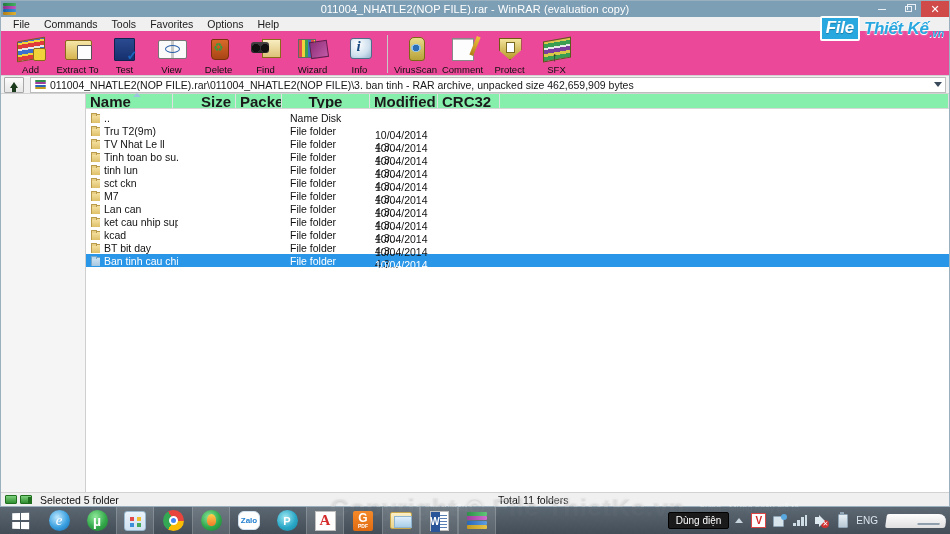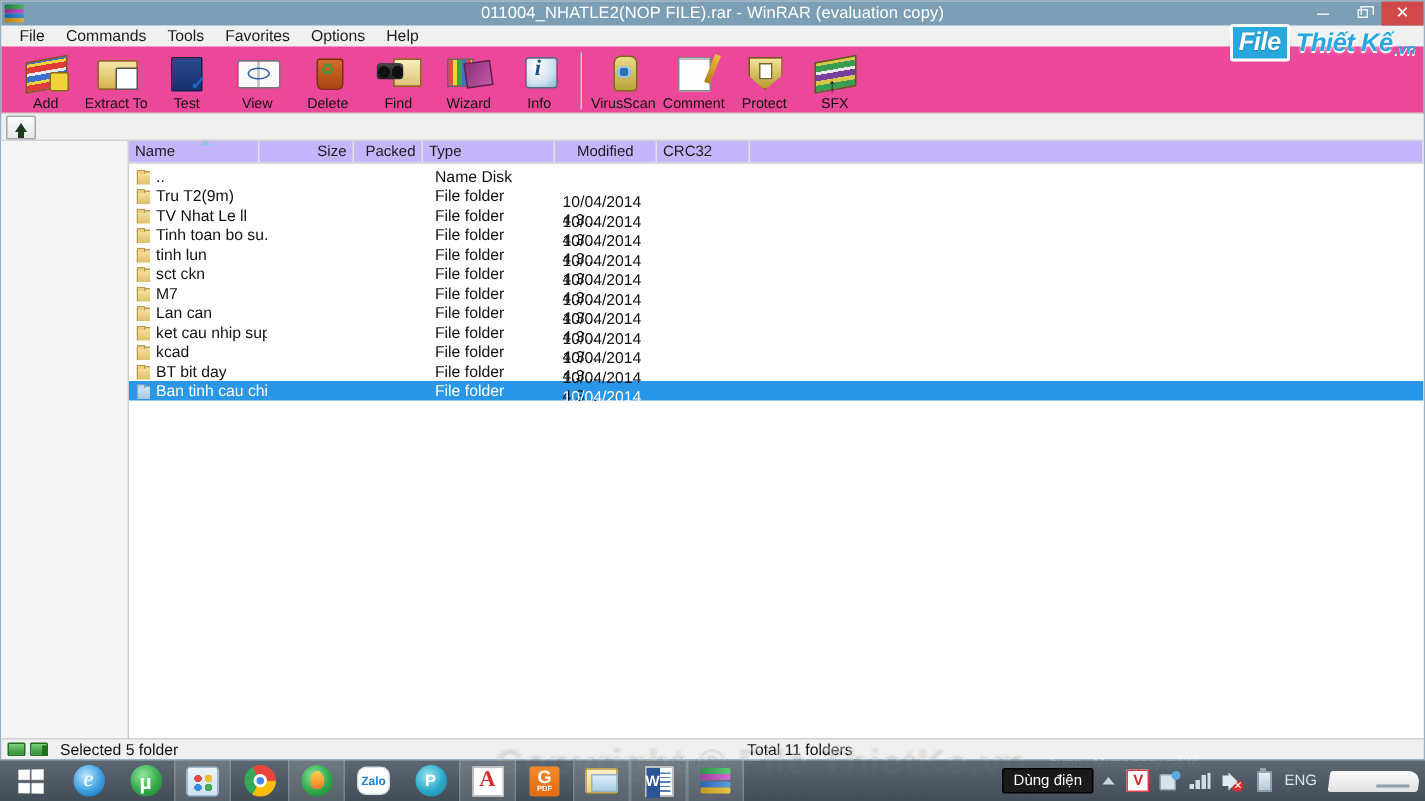--- a/index.html
+++ b/index.html
@@ -249,31 +249,31 @@
 
   
   .body-area { flex:1; display:flex; min-height:0; background:#fff; }
   .tree-pane {
     width: 85px; background:#f5f5f5; border-right:1px solid #cfcfcf; flex:none;
   }
   .list-pane { flex:1; display:flex; flex-direction:column; min-width:0; background:#fff; }
 
   
   .colhead {
-    height:15px; display:flex; background:#c4b5fd; border-bottom:1px solid #d6d6d6;
-    font-size:10px; color:#1b1b1b; flex:none; position:relative;
+    height:15px; display:flex; background:#86efac; border-bottom:1px solid #d6d6d6;
+    font-size:15px; color:#1b1b1b; flex:none; position:relative;font-weight:bold;
   }
   .colhead .ch {
     border-right:1px solid #e0e0e0; padding: 0 4px; line-height:15px;
     white-space:nowrap; overflow:hidden;
   }
   .ch-name   { width: 87px; }
   .ch-size   { width: 63px; text-align:right; padding-right:6px; }
   .ch-packed { width: 46px; text-align:right; padding-right:6px; }
-  .ch-type   { width: 88px; }
+  .ch-type   { width: 88px; text-align: center; }
   .ch-mod    { width: 68px; text-align: center; }
   .ch-crc    { width: 62px; }
   .ch-rest   { flex:1; }
   .sort-mark {
     position:absolute; left:47px; top:-1px; width:0;height:0;
     border-left:4px solid transparent;border-right:4px solid transparent;
     border-bottom:4px solid #9cc4e0;
   }
 
   
@@ -615,20 +615,30 @@
       </div>
       <div class="tb-btn">
         <span class="tb-ico ic-sfx"></span>
         <span class="tb-label">SFX</span>
       </div>
     </div>
 
     <div class="addrbar">
       <div class="up-btn">
         <span class="up-glyph"></span>
+      </div>
+      <div class="addr-field">
+        <span class="addr-ico">
+            <i></i>
+            <i></i>
+            <i></i>
+            <i></i>
+          </span>
+        <span class="addr-text">011004_NHATLE2(NOP FILE).rar\011004_NHATLE2(NOP FILE)\3. ban tinh - RAR archive, unpacked size 462,659,909 bytes</span>
+        <span class="addr-caret"></span>
       </div>
     </div>
 
     <div class="body-area">
       <div class="tree-pane"></div>
 
       <div class="list-pane">
 
         <div class="colhead">
           <div class="ch ch-name">Name</div>

